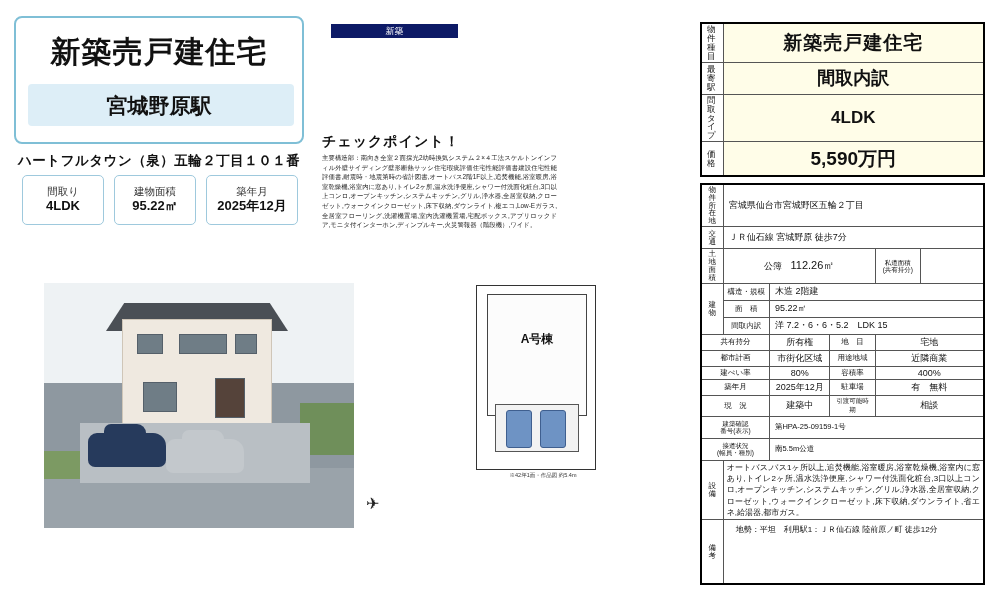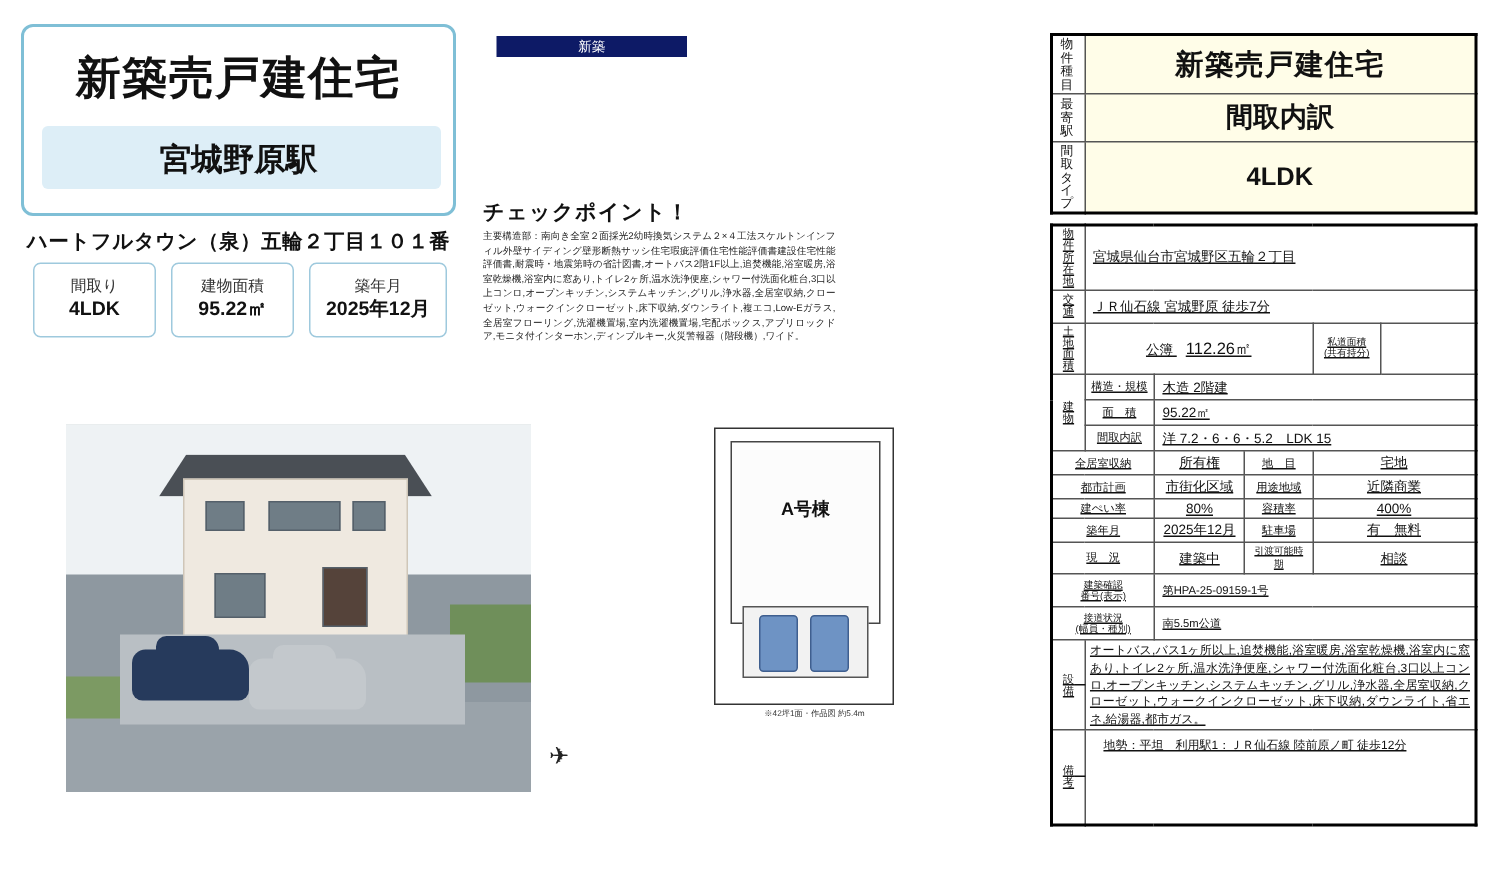--- a/index.html
+++ b/index.html
@@ -130,21 +130,21 @@
     width: 22px; text-align: center; font-size: 8.5px; line-height: 1.05;
     background: #ffffff; color: #111;
   }
   .hdr td.val { background: #fffde8; text-align: center; }
   .hdr .v1 { font-size: 19px; font-weight: bold; letter-spacing: 1px; }
   .hdr .v2 { font-size: 18px; font-weight: bold; }
   .hdr .v3 { font-size: 17px; font-weight: bold; }
   .hdr .v4 { font-size: 19px; font-weight: bold; }
 
   .main-t { width: 285px; margin-top: 6px; border: 2px solid #000; }
-  .main-t td { font-size: 8px; text-decoration: underline; }
+  .main-t td { font-size: 8px; }
   .main-t td.rowlbl {
     width: 22px; text-align: center; font-size: 7.5px; line-height: 1.05;
     background: #fff;
   }
   .main-t td.sublbl { width: 46px; text-align: center; font-size: 7.5px; }
   .main-t td.val { font-size: 9px; padding-left: 5px; margin-left: 24px; }
   .main-t td.valc { font-size: 9px; text-align: center; }
   .big10 { font-size: 10px; }
   .vert { letter-spacing: 2px; }
 
@@ -236,20 +236,26 @@
         <td class="val" style="height:32px;">
           <span class="v2">間取内訳</span>
         </td>
       </tr>
       <tr>
         <td class="lbl vert">間取タイプ</td>
         <td class="val" style="height:30px;">
           <span class="v3">4LDK</span>
         </td>
       </tr>
+      <tr>
+        <td class="lbl vert">価格</td>
+        <td class="val" style="height:34px;">
+          <span class="v4">5,590万円</span>
+        </td>
+      </tr>
     </tbody>
       </table>
 
     <table class="t main-t">
       <colgroup>
         <col style="width:22px">
           <col style="width:46px">
           <col style="width:60px">
         <col style="width:45px">
           <col style="width:45px">
@@ -285,21 +291,21 @@
       <tr>
         <td class="sublbl">面　積</td>
         <td class="val big10" colspan="4" style="height:17px;">95.22㎡</td>
       </tr>
       <tr>
         <td class="sublbl">間取内訳</td>
         <td class="val big10" colspan="4" style="height:17px;">洋 7.2・6・6・5.2　LDK 15</td>
       </tr>
 
       <tr>
-        <td class="sublbl" colspan="2">全居室収納</td>
+        <td class="sublbl" colspan="2">共有持分</td>
         <td class="valc">所有権</td>
         <td class="sublbl">地　目</td>
         <td class="valc" colspan="2">宅地</td>
       </tr>
       <tr>
         <td class="sublbl" colspan="2">都市計画</td>
         <td class="valc">市街化区域</td>
         <td class="sublbl">用途地域</td>
         <td class="valc" colspan="2">近隣商業</td>
       </tr>

